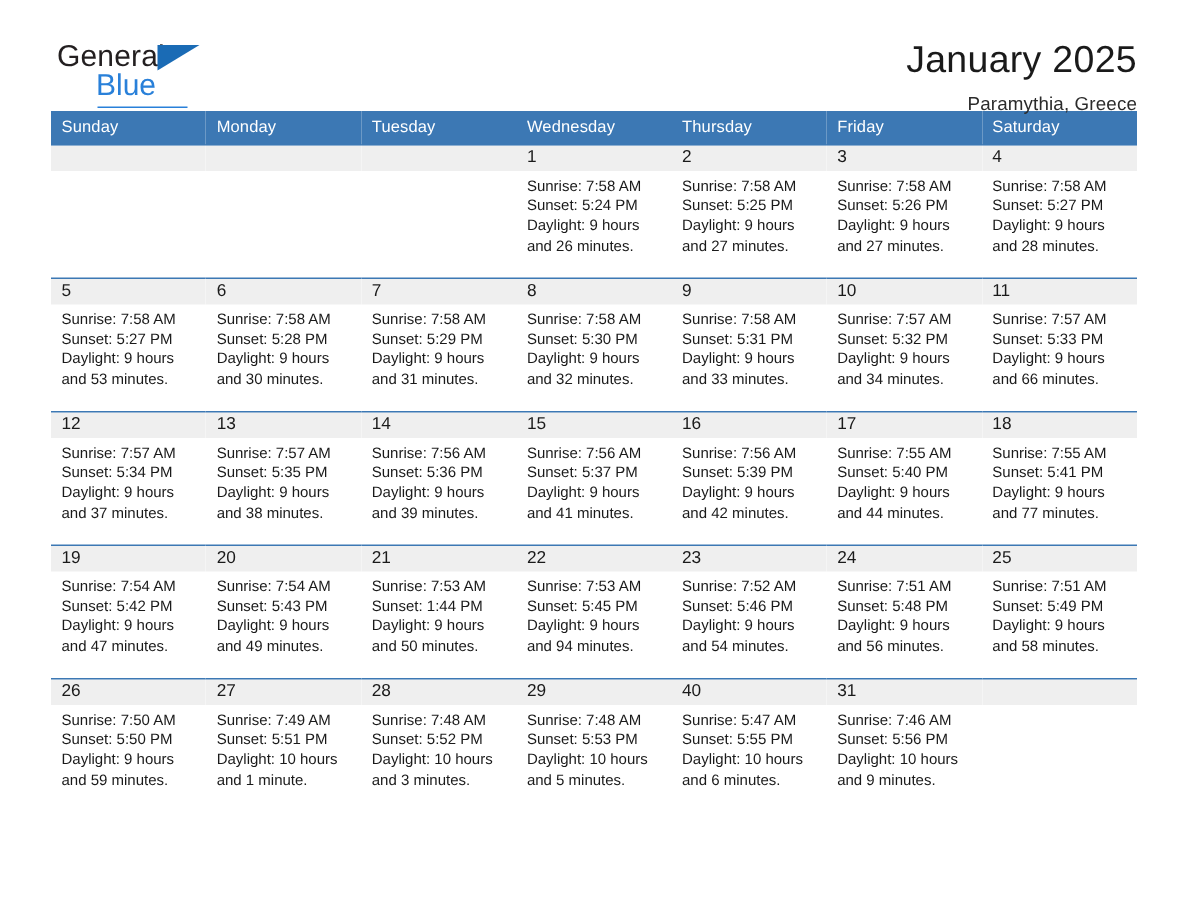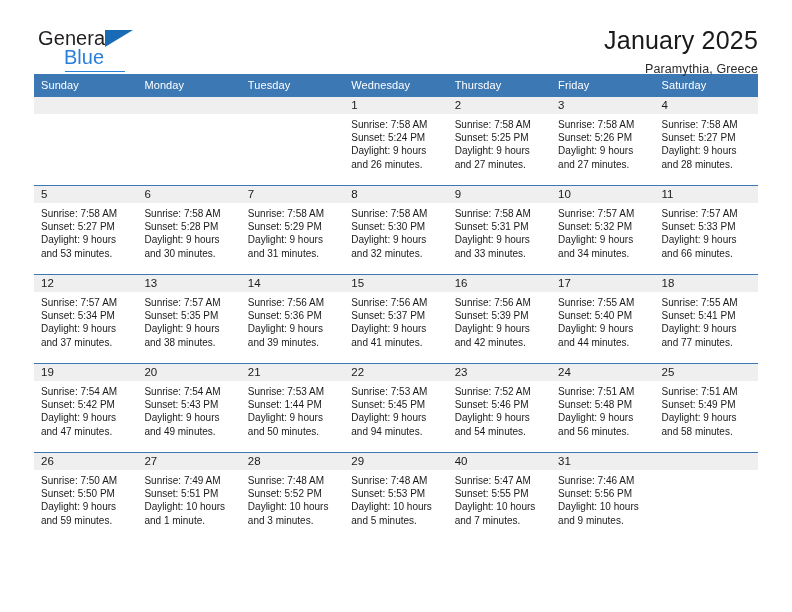--- a/index.html
+++ b/index.html
@@ -528,21 +528,21 @@
               </div>
             </div>
           </td>
           <td>
             <div class="cell-inner">
               <div class="daynum-band">40</div>
               <div class="details">
                 <div>Sunrise: 5:47 AM</div>
                 <div>Sunset: 5:55 PM</div>
                 <div>Daylight: 10 hours</div>
-                <div>and 7 minutes.</div>
+                <div>and 6 minutes.</div>
               </div>
             </div>
           </td>
           <td>
             <div class="cell-inner">
               <div class="daynum-band">31</div>
               <div class="details">
                 <div>Sunrise: 7:46 AM</div>
                 <div>Sunset: 5:56 PM</div>
                 <div>Daylight: 10 hours</div>

